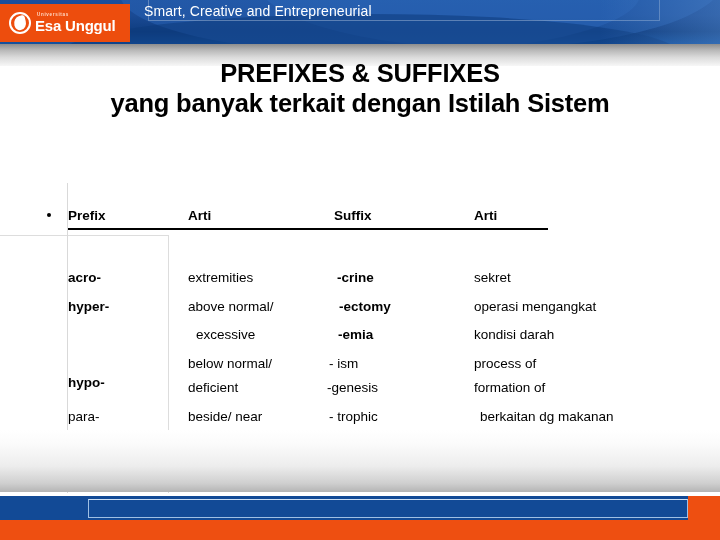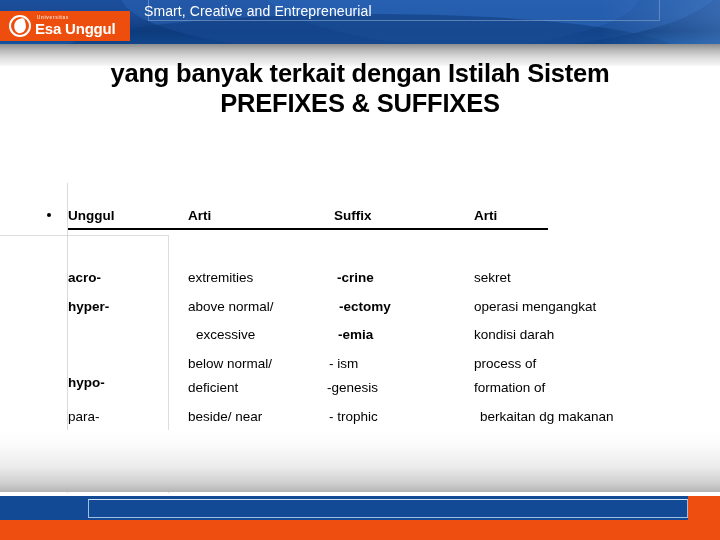--- a/index.html
+++ b/index.html
@@ -59,22 +59,22 @@
     box-sizing: border-box;
   }
   .header-right-fade {
     position: absolute;
     right: 0; top: 0;
     width: 120px; height: 44px;
     background: linear-gradient(90deg, rgba(40,95,175,0) 0%, rgba(88,140,205,.45) 100%);
   }
   .logo-block {
     position: absolute;
-    left: 0; top: 11px;
-    width: 130px; height: 30px;
+    left: 0; top: 4px;
+    width: 130px; height: 38px;
     background: #ed4d0d;
     display: flex;
     align-items: center;
     overflow: hidden;
   }
   .logo-mark {
     position: relative;
     margin-left: 9px;
     width: 22px; height: 22px;
     flex: none;
@@ -270,31 +270,31 @@
         <span class="logo-name">Esa Unggul</span>
       </div>
     </div>
 
     <div class="tagline">Smart, Creative and Entrepreneurial</div>
   </div>
 
   <div class="top-gray"></div>
 
   <div class="title">
+    <div>PREFIXES &amp; SUFFIXES</div>
     <div>yang banyak terkait dengan Istilah Sistem</div>
-    <div>PREFIXES &amp; SUFFIXES</div>
   </div>
 
   <div class="frame-hline"></div>
   <div class="frame-vline-left"></div>
   <div class="frame-vline-mid"></div>
 
   <div class="bullet"></div>
   <div class="head-row">
-    <span class="hcell c1">Unggul</span>
+    <span class="hcell c1">Prefix</span>
     <span class="hcell c2">Arti</span>
     <span class="hcell c3">Suffix</span>
     <span class="hcell c4">Arti</span>
     <div class="head-underline"></div>
   </div>
 
   <div id="prefix-col">
       <span class="cell b" style="left: 68px; top: 270px; text-align: center;">acro-</span>
       <span class="cell b" style="left: 68px; top: 299px;">hyper-</span>
       <span class="cell b" style="left: 68px; top: 375px;">hypo-</span>

